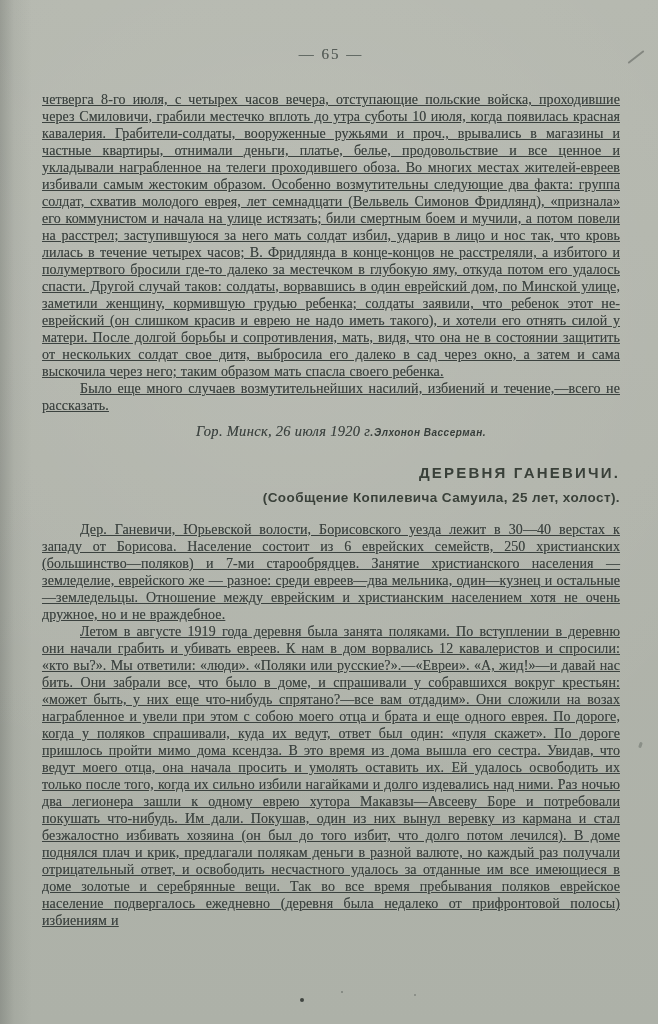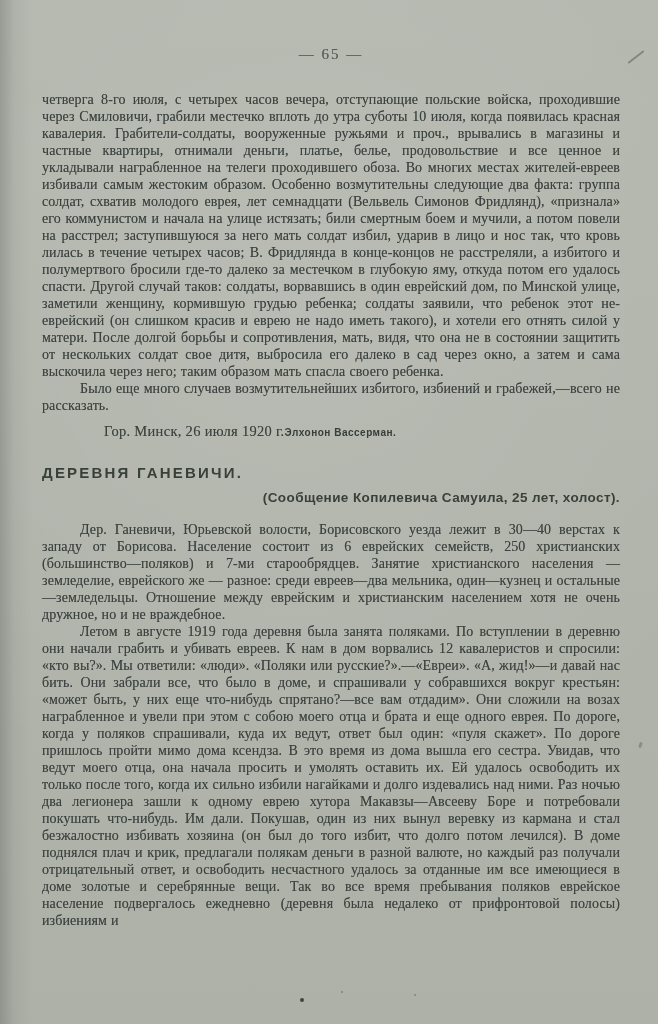--- a/index.html
+++ b/index.html
@@ -31,44 +31,46 @@
 
   p.body {
     margin: 0;
     font-size: 14px;
     line-height: 17px;
     text-align: justify;
     text-align-last: left;
     letter-spacing: 0.1px;
     word-spacing: 0.4px;
     text-shadow: 0 0 0.5px rgba(59,66,63,0.55);
+    text-decoration: underline;
   }
   p.indent { text-indent: 38px; }
 
   .sigrow {
     display: flex;
-    justify-content: flex-start;
+    justify-content: center;
     align-items: baseline;
     padding: 9px 42px 0 62px;
+    font-style: italic;
   }
   .dateline {
     font-size: 14.5px;
     letter-spacing: 0.3px;
     text-shadow: 0 0 0.5px rgba(59,66,63,0.5);
   }
   .signature {
     font-family: "Liberation Sans", sans-serif;
     font-weight: bold;
     font-size: 10px;
     letter-spacing: 0.5px;
     color: #363d3a;
   }
 
   .section-title {
-    text-align: left;
+    text-align: right;
     font-family: "Liberation Sans", sans-serif;
     font-weight: bold;
     font-size: 15px;
     letter-spacing: 2.2px;
     color: #394039;
     margin: 24px 0 0 0;
   }
   .section-subtitle {
     text-align: right;
     font-family: "Liberation Sans", sans-serif;
@@ -101,21 +103,21 @@
 </style>
 </head>
 <body>
 
 <div class="page">
 
   <div class="pageno">— 65 —</div>
 
   <section>
     <p class="body">четверга 8-го июля, с четырех часов вечера, отступающие польские войска, проходившие через Смиловичи, грабили местечко вплоть до утра суботы 10 июля, когда появилась красная кавалерия. Грабители-солдаты, вооруженные ружьями и проч., врывались в магазины и частные квартиры, отнимали деньги, платье, белье, продовольствие и все ценное и укладывали награбленное на телеги проходившего обоза. Во многих местах жителей-евреев избивали самым жестоким образом. Особенно возмутительны следующие два факта: группа солдат, схватив молодого еврея, лет семнадцати (Вельвель Симонов Фридлянд), «признала» его коммунистом и начала на улице истязать; били смертным боем и мучили, а потом повели на расстрел; заступившуюся за него мать солдат избил, ударив в лицо и нос так, что кровь лилась в течение четырех часов; В. Фридлянда в конце-концов не расстреляли, а избитого и полумертвого бросили где-то далеко за местечком в глубокую яму, откуда потом его удалось спасти. Другой случай таков: солдаты, ворвавшись в один еврейский дом, по Минской улице, заметили женщину, кормившую грудью ребенка; солдаты заявили, что ребенок этот не-еврейский (он слишком красив и еврею не надо иметь такого), и хотели его отнять силой у матери. После долгой борьбы и сопротивления, мать, видя, что она не в состоянии защитить от нескольких солдат свое дитя, выбросила его далеко в сад через окно, а затем и сама выскочила через него; таким образом мать спасла своего ребенка.</p>
-    <p class="body indent">Было еще много случаев возмутительнейших избитого, избиений и грабежей,—всего не рассказать.</p>
+    <p class="body indent">Было еще много случаев возмутительнейших насилий, избиений и течение,—всего не рассказать.</p>
 
     <div class="sigrow">
       <span class="dateline">Гор. Минск, 26 июля 1920 г.</span>
       <span class="signature">Элхонон Вассерман.</span>
     </div>
   </section>
 
   <section>
     <h2 class="section-title">ДЕРЕВНЯ ГАНЕВИЧИ.</h2>
     <h3 class="section-subtitle">(Сообщение Копилевича Самуила, 25 лет, холост).</h3>

